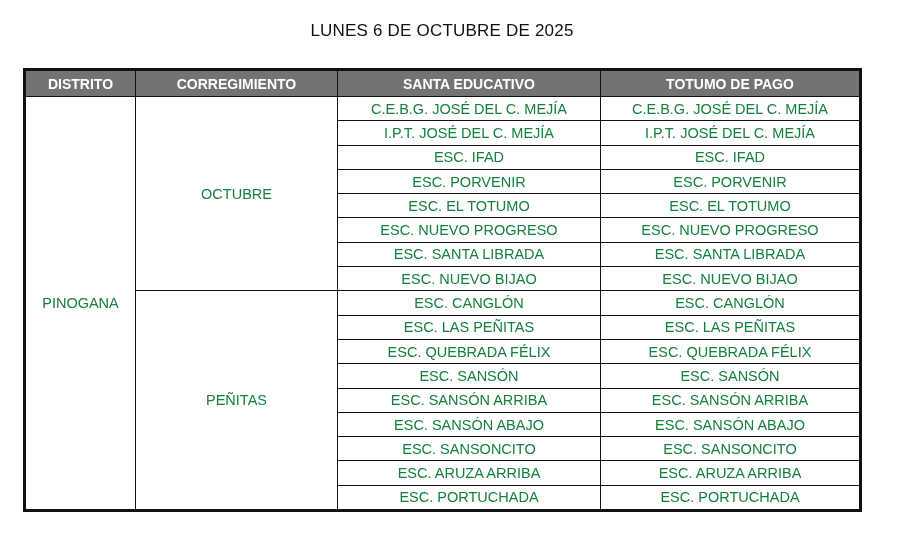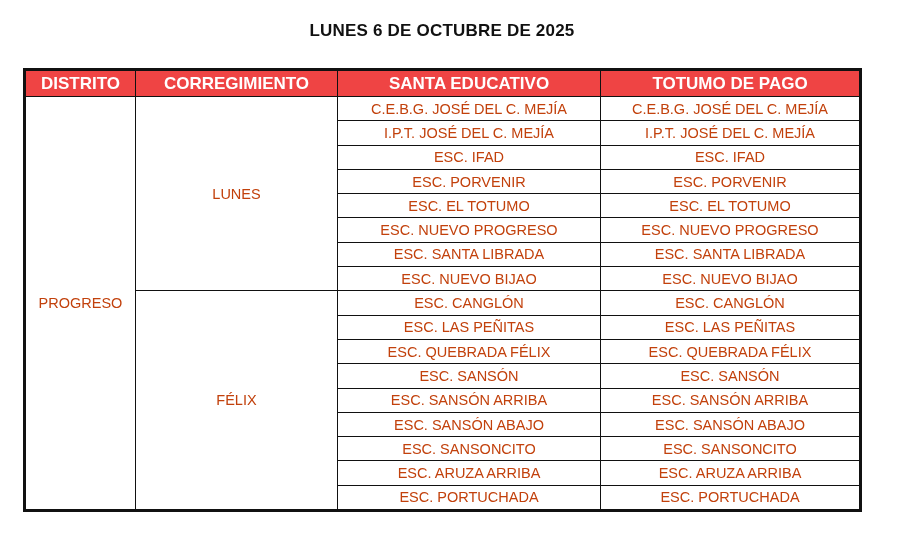--- a/index.html
+++ b/index.html
@@ -1,25 +1,25 @@
 <!DOCTYPE html>
 <html><head>
 <meta charset="utf-8">
 <style>
   html, body { margin:0; padding:0; background:#fff; }
   body { width:900px; height:544px; position:relative; overflow:hidden;
          font-family:"Liberation Sans", sans-serif; }
   .title { position:absolute; top:21px; left:0; width:884px; text-align:center;
-           font-weight:bold; font-size:17px; color:#111; letter-spacing:0.2px; }
+           font-weight:normal; font-size:17px; color:#111; letter-spacing:0.2px; }
   table { position:absolute; left:23px; top:68px; border-collapse:collapse;
           border:3px solid #111; table-layout:fixed; }
   col.c1 { width:111px; } col.c2 { width:202px; } col.c3 { width:263px; } col.c4 { width:260px; }
-  th { background:#ef4444; color:#fff; font-weight:bold; font-size:17px; height:25px;
+  th { background:#737373; color:#fff; font-weight:bold; font-size:14px; height:25px;
        border:1.5px solid #111; padding:0; text-align:center; }
-  td { border:1.5px solid #111; font-size:14.5px; color:#c2410c; text-align:center;
+  td { border:1.5px solid #111; font-size:14.5px; color:#15803d; text-align:center;
        height:23.3px; padding:0; white-space:nowrap; }
   td.merge { vertical-align:middle; }
 </style>
 </head>
 <body>
 
 <div class="title">LUNES 6 DE OCTUBRE DE 2025</div>
 
 <table>
   <colgroup>
@@ -31,22 +31,22 @@
   <thead>
     <tr>
       <th>DISTRITO</th>
       <th>CORREGIMIENTO</th>
       <th>SANTA EDUCATIVO</th>
       <th>TOTUMO DE PAGO</th>
     </tr>
   </thead>
   <tbody id="tbody">
       <tr>
-        <td class="merge" rowspan="17">PROGRESO</td>
-        <td class="merge" rowspan="8">LUNES</td>
+        <td class="merge" rowspan="17">PINOGANA</td>
+        <td class="merge" rowspan="8">OCTUBRE</td>
         <td>C.E.B.G. JOSÉ DEL C. MEJÍA</td>
         <td>C.E.B.G. JOSÉ DEL C. MEJÍA</td>
       </tr>
       <tr>
         <td>I.P.T. JOSÉ DEL C. MEJÍA</td>
         <td>I.P.T. JOSÉ DEL C. MEJÍA</td>
       </tr>
       <tr>
         <td>ESC. IFAD</td>
         <td>ESC. IFAD</td>
@@ -65,21 +65,21 @@
       </tr>
       <tr>
         <td>ESC. SANTA LIBRADA</td>
         <td>ESC. SANTA LIBRADA</td>
       </tr>
       <tr>
         <td>ESC. NUEVO BIJAO</td>
         <td>ESC. NUEVO BIJAO</td>
       </tr>
       <tr>
-        <td class="merge" rowspan="9">FÉLIX</td>
+        <td class="merge" rowspan="9">PEÑITAS</td>
         <td>ESC. CANGLÓN</td>
         <td>ESC. CANGLÓN</td>
       </tr>
       <tr>
         <td>ESC. LAS PEÑITAS</td>
         <td>ESC. LAS PEÑITAS</td>
       </tr>
       <tr>
         <td>ESC. QUEBRADA FÉLIX</td>
         <td>ESC. QUEBRADA FÉLIX</td>

